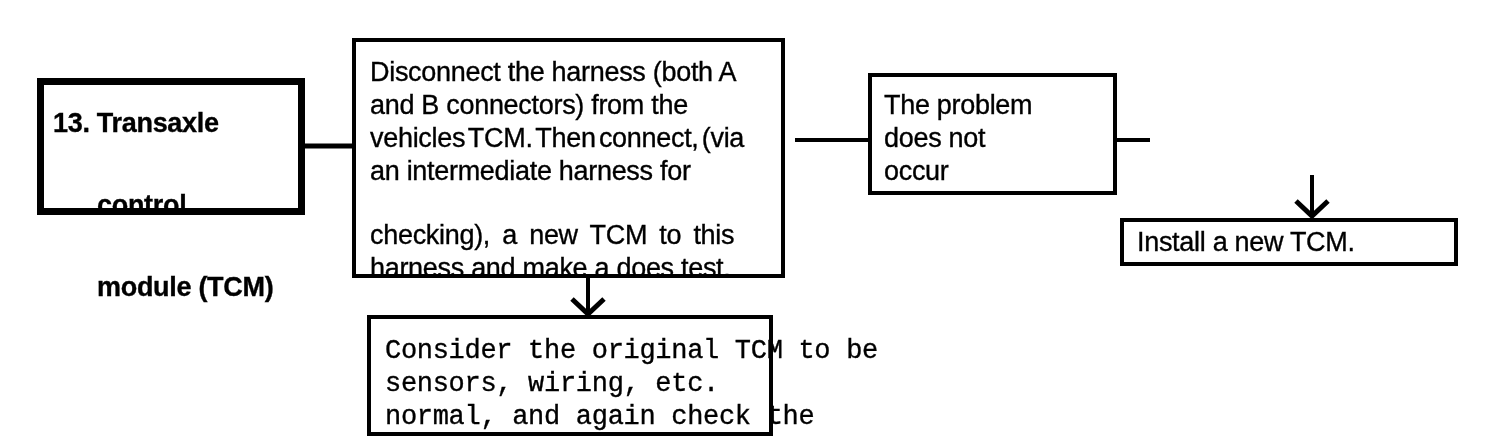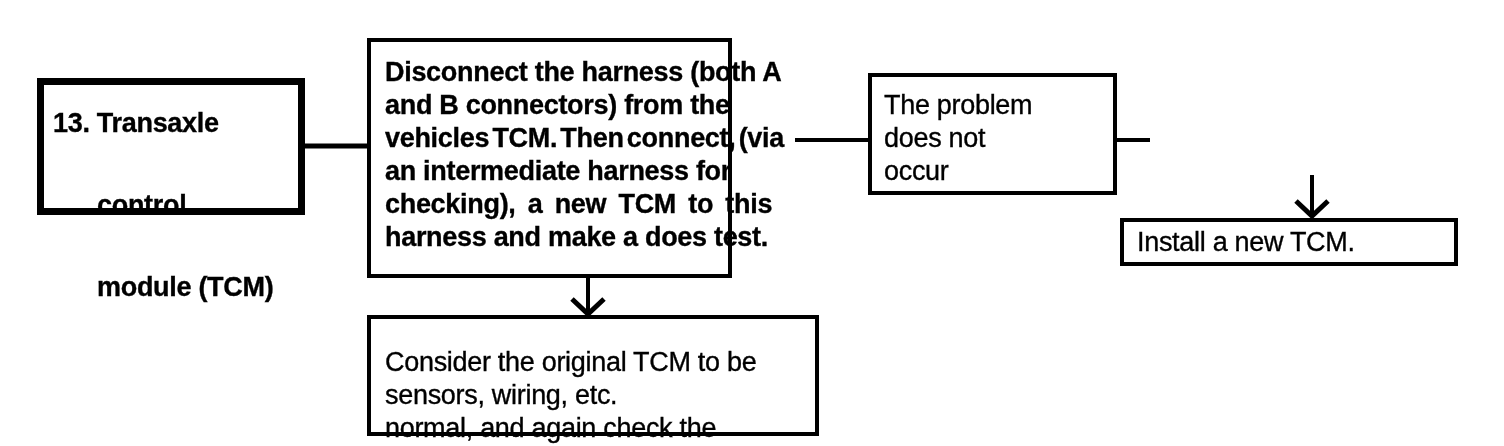--- a/index.html
+++ b/index.html
@@ -28,27 +28,27 @@
   }
   .line{white-space:nowrap;}
   #node-tcm{
     left:37px;top:78px;width:268px;height:137px;
     border-width:7px;
     font-weight:bold;
     line-height:34px;
     padding:21px 0 0 9px;
   }
   #node-tcm .line + .line{padding-left:44px;margin-top:48px;}
-  #node-disconnect{left:367px;top:38px;width:365px;height:240px;padding:14px 0 0 14px;font-weight:bold;}
+  #node-disconnect{left:352px;top:38px;width:433px;height:240px;padding:14px 0 0 14px;}
   #node-problem{left:868px;top:73px;width:249px;height:122px;padding:12px 0 0 12px;}
   #node-malfunction{left:1146px;top:92px;width:338px;height:85px;padding:8px 0 0 13px;}
   #node-install{left:1120px;top:218px;width:338px;height:48px;padding:4px 0 0 13px;}
-  #node-consider{left:367px;top:315px;width:452px;height:121px;padding:27px 0 0 14px;}
+  #node-consider{left:367px;top:315px;width:406px;height:121px;padding:16px 0 0 14px;font-family:Liberation Mono, monospace;}
   .tight{word-spacing:-4px;}
-  .wide{word-spacing:5px;}
+  .wide{word-spacing:5px;margin-top:31px;}
 </style>
 </head>
 <body>
 
 <div class="canvas">
 
   <svg class="connectors" width="1504" height="446" viewBox="0 0 1504 446">
     <line x1="302" y1="146" x2="372" y2="146" stroke-width="5"></line>
     <line x1="795" y1="140" x2="872" y2="140" stroke-width="4"></line>
     <line x1="1094" y1="140" x2="1150" y2="140" stroke-width="4"></line>

